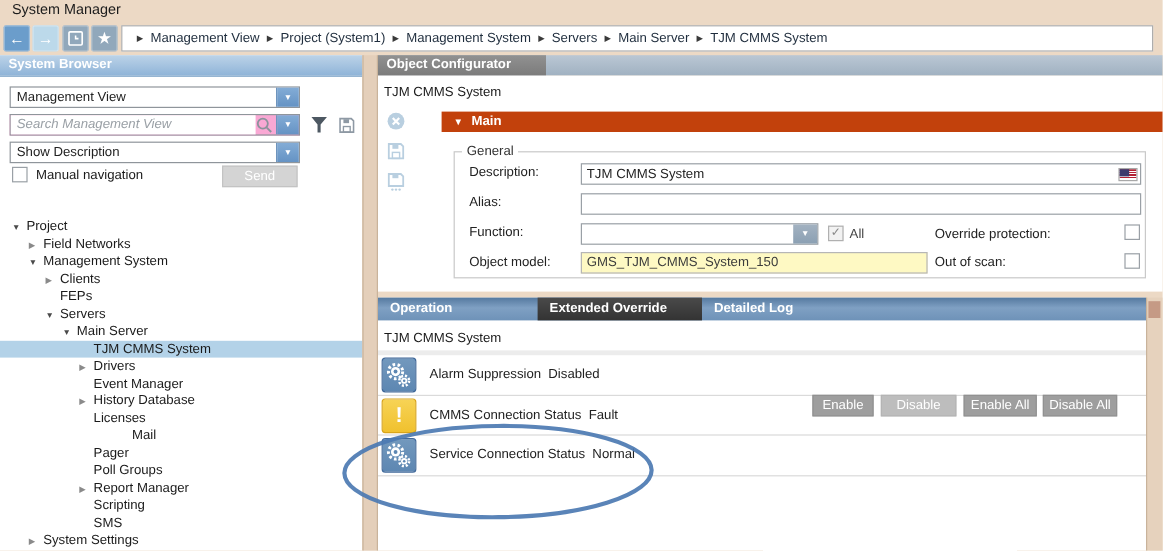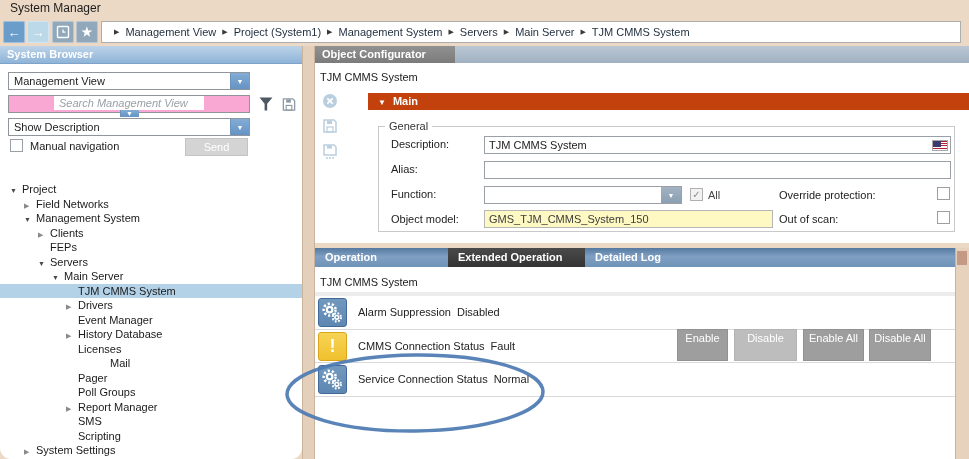--- a/index.html
+++ b/index.html
@@ -15,30 +15,30 @@
   .abs{position:absolute;}
   
   .win-title{left:10px;top:1px;font-size:12px;color:#1c1c1c;}
   .tb-btn{top:21px;width:22px;height:22px;border-radius:2px;display:flex;align-items:center;justify-content:center;
     color:#fff;font-weight:bold;font-size:13px;box-shadow:inset 0 0 0 1px rgba(255,255,255,.35);}
   .crumb-bar{left:101px;top:21px;width:860px;height:22px;background:#fff;border:1px solid #adadad;
     display:flex;align-items:center;padding-left:6px;box-sizing:border-box;white-space:nowrap;overflow:hidden;}
   .crumb-arrow{font-size:7px;color:#3a3a3a;margin:0 6px;}
   .crumb{color:#1f2d3d;}
   
-  .left-panel{left:0;top:46px;width:302px;height:413px;background:#fff;border-radius:11px;}
+  .left-panel{left:0;top:46px;width:302px;height:413px;background:#fff;}
   .panel-hdr{height:17px;background:linear-gradient(var(--header-blue-top),var(--header-blue-bot));
     color:#fff;font-weight:bold;line-height:17px;padding-left:7px;border-bottom:1px solid #7da3c8;}
   .combo{left:8px;width:242px;height:18px;background:#fff;border:1px solid #8f959b;box-sizing:border-box;
     display:flex;align-items:center;}
   .combo-text{flex:1;padding-left:5px;color:#222;}
   .combo-arrow{width:18px;height:100%;background:linear-gradient(#83acd6,#6593c4);color:#fff;
     display:flex;align-items:center;justify-content:center;font-size:7px;border-left:1px solid #6e94bd;}
   .search-wrap{left:8px;top:49px;width:242px;height:18px;border:1px solid #8f959b;background:#f9a8d4;
-    box-sizing:border-box;display:flex;align-items:center;flex-direction:column;}
+    box-sizing:border-box;display:flex;align-items:center;}
   .search-input{flex:1;border:0;outline:0;height:14px;font:italic 11px "Liberation Sans",sans-serif;
     color:#555;padding-left:5px;min-width:0;}
   .search-input::placeholder{color:#9aa0a6;font-style:italic;}
   .ckbox{width:13px;height:13px;background:#fff;border:1px solid #9aa0a6;box-sizing:border-box;
     font-size:10px;line-height:11px;text-align:center;color:#8a8a8a;}
   .ckbox.checked{background:#f2f2f2;border-color:#b0b0b0;}
   .send-btn{left:185px;top:92px;width:63px;height:18px;background:#d4d4d4;border:1px solid #c3c3c3;
     color:#fff;text-align:center;line-height:17px;box-sizing:border-box;}
   .tree{left:0;top:136px;width:302px;}
   .tree-item{height:14.5px;line-height:14.5px;white-space:nowrap;cursor:default;}
@@ -81,21 +81,21 @@
   .op-rows{left:0;top:48px;width:640px;}
   .op-row{position:relative;height:33.5px;border-bottom:1px solid #dadada;box-sizing:border-box;}
   .op-ic{position:absolute;left:3px;top:2px;width:29px;height:29px;border-radius:3px;
     display:flex;align-items:center;justify-content:center;}
   .ic-net{background:linear-gradient(#dedede,#c2c2c2);border:1px solid #a8a8a8;box-sizing:border-box;}
   .ic-gear{background:linear-gradient(#7298bd,var(--gears-blue));border:1px solid #41699a;box-sizing:border-box;}
   .ic-warn{background:linear-gradient(#f7d355,var(--warn-yellow));border:1px solid #d9a51a;box-sizing:border-box;
     color:#fff;font-weight:bold;font-size:18px;}
   .op-lab{position:absolute;left:43px;top:0;line-height:33.5px;min-width:114px;color:#222;}
   .op-val{color:#222;}
-  .op-btn{position:absolute;top:81px;height:32px;color:#fff;text-align:center;line-height:17px;
+  .op-btn{position:absolute;top:81px;height:18px;color:#fff;text-align:center;line-height:17px;
     background:#9e9e9e;border:1px solid #919191;box-sizing:border-box;}
   .op-btn.disabled{background:#bdbdbd;border-color:#b4b4b4;}
   .scroll-strip{left:955px;top:248px;width:14px;height:211px;background:#e6d2bd;border-left:1px solid #c9b39b;box-sizing:border-box;}
   .scroll-thumb{left:957px;top:251px;width:10px;height:14px;background:#c59a85;}
   .annot{left:283px;top:351px;width:264px;height:84px;pointer-events:none;}
 </style>
 </head>
 <body>
 
 <div class="stage">
@@ -176,22 +176,22 @@
         <div class="tree-item" style="padding-left: 52px;"><span class="tw exp">▼</span><span>Main Server</span></div>
         <div class="tree-item selected" style="padding-left: 78px;"><span>TJM CMMS System</span></div>
         <div class="tree-item" style="padding-left: 66px;"><span class="tw col">▶</span><span>Drivers</span></div>
         <div class="tree-item" style="padding-left: 78px;"><span>Event Manager</span></div>
         <div class="tree-item" style="padding-left: 66px;"><span class="tw col">▶</span><span>History Database</span></div>
         <div class="tree-item" style="padding-left: 78px;"><span>Licenses</span></div>
         <div class="tree-item" style="padding-left: 110px;"><span>Mail</span></div>
         <div class="tree-item" style="padding-left: 78px;"><span>Pager</span></div>
         <div class="tree-item" style="padding-left: 78px;"><span>Poll Groups</span></div>
         <div class="tree-item" style="padding-left: 66px;"><span class="tw col">▶</span><span>Report Manager</span></div>
+        <div class="tree-item" style="padding-left: 78px;"><span>Scripting</span></div>
         <div class="tree-item" style="padding-left: 78px;"><span>SMS</span></div>
-        <div class="tree-item" style="padding-left: 78px;"><span>Scripting</span></div>
         <div class="tree-item" style="padding-left: 24px;"><span class="tw col">▶</span><span>System Settings</span></div>
       </div>
   </div>
 
   <div class="abs splitter"></div>
 
   <div class="abs oc-hdrbar"></div>
   <div class="abs oc-tab">Object Configurator</div>
 
   <div class="abs oc-body">
@@ -243,21 +243,21 @@
       <div class="abs flabel" style="left:12px;top:81px;">Object model:</div>
       <input class="abs txt-input gray" readonly="" style="left: 105px; top: 78px; width: 289px;" value="GMS_TJM_CMMS_System_150">
       <div class="abs flabel" style="left:400px;top:81px;">Out of scan:</div>
       <div class="abs ckbox" style="left:558px;top:79px;" id="cb-oos"></div>
     </fieldset>
   </div>
 
   <div class="abs op-panel">
     <div class="abs tabbar" id="tabbar">
         <div class="tab" style="left: 0px; width: 133px;">Operation</div>
-        <div class="tab selected" style="left: 133px; width: 137px;">Extended Operation</div>
+        <div class="tab selected" style="left: 133px; width: 137px;">Extended Override</div>
         <div class="tab" style="left: 270px; width: 134px;">Detailed Log</div>
       </div>
 
     <div class="abs" style="left:5px;top:28px;">TJM CMMS System</div>
     <div class="abs band"></div>
     <div class="abs op-rows" id="op-rows">
         <div class="op-row">
           <span class="op-ic ic-gear">
             <svg width="23" height="23" viewBox="0 0 24 24">
               <circle cx="9" cy="9" r="6.2" fill="none" stroke="#fff" stroke-width="2.6" stroke-dasharray="2.3 2.1"></circle>

